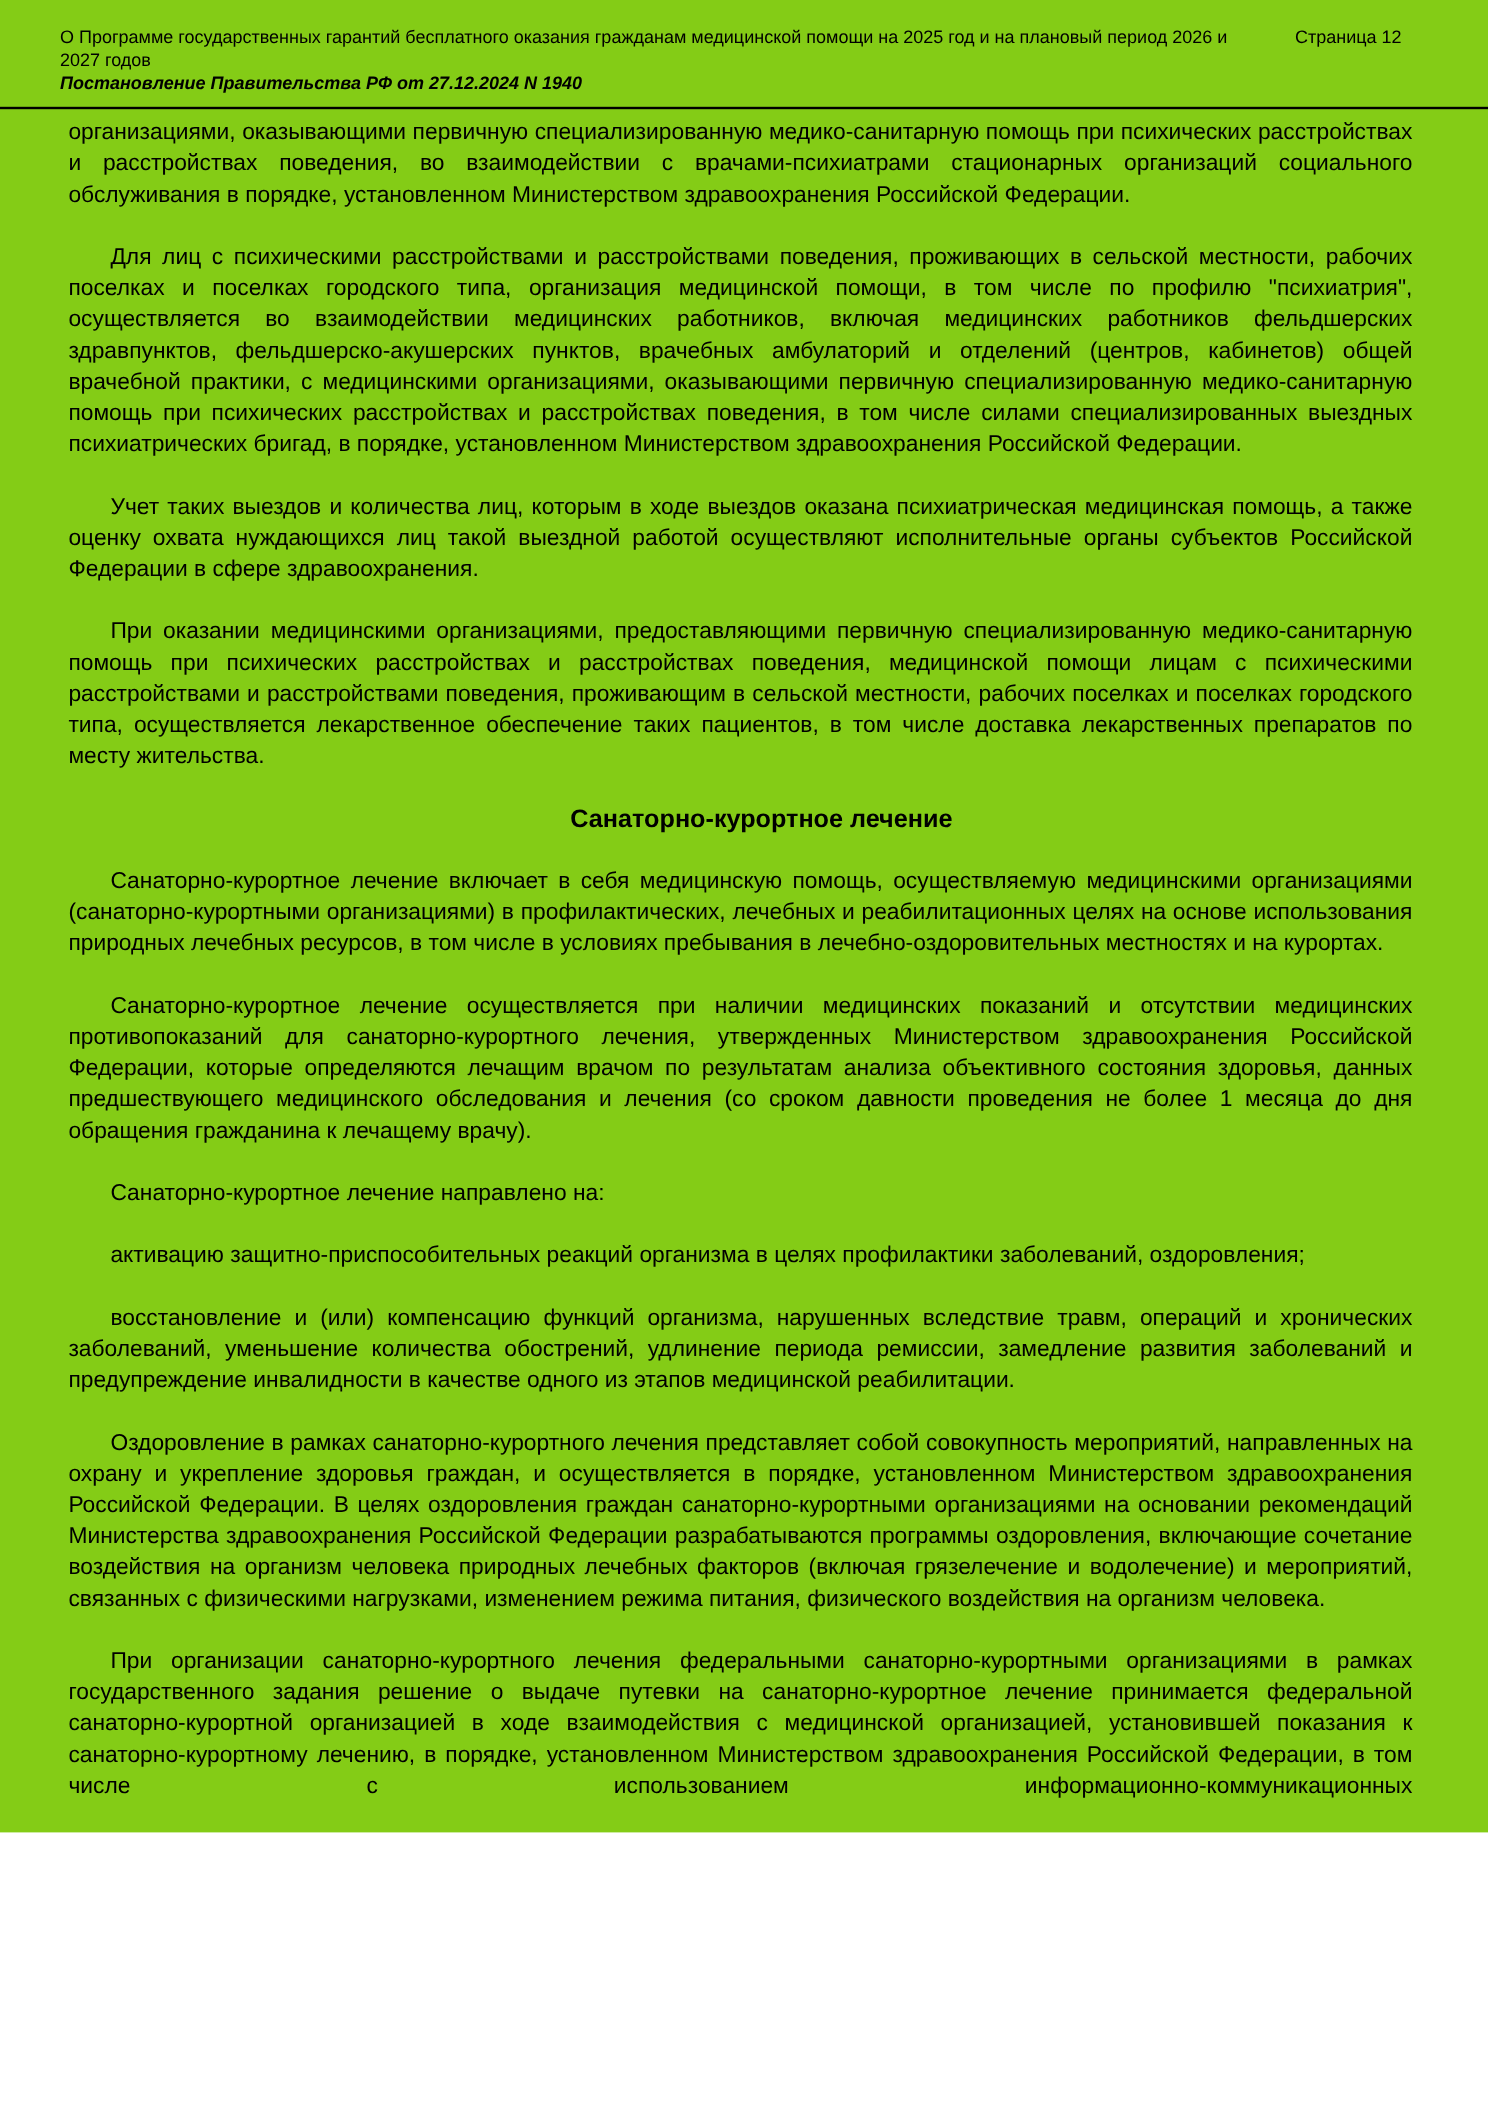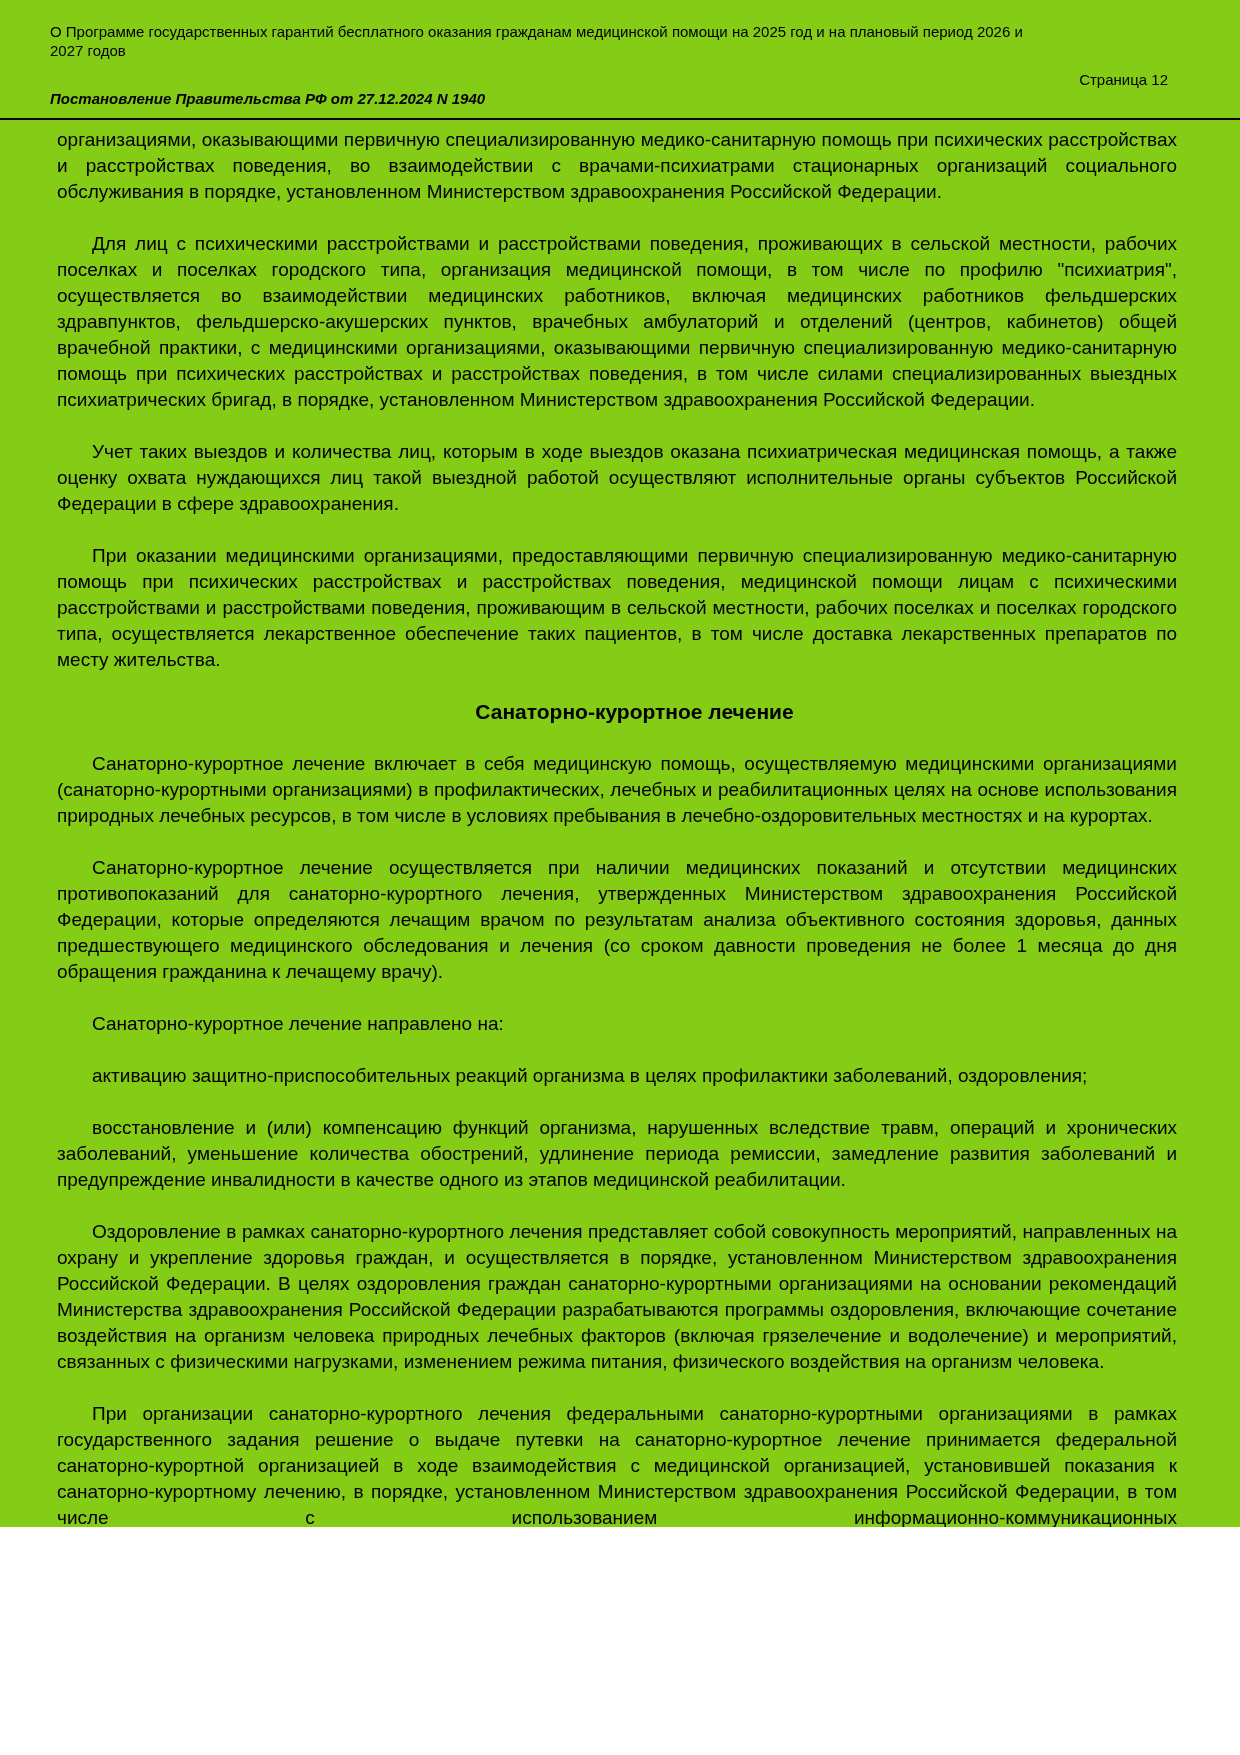--- a/index.html
+++ b/index.html
@@ -22,21 +22,21 @@
     font-size: 15px;
     line-height: 19px;
   }
   .header-row {
     display: flex;
     justify-content: space-between;
     align-items: flex-start;
     padding: 0 72px 0 50px;
   }
   .header-title { width: 995px; }
-  .header-page { white-space: nowrap; margin-top: 48px; }
+  .header-page { white-space: nowrap; }
   .header-doctype {
     font-style: italic;
     padding: 0 72px 0 50px;
     font-weight: bold;
   }
   .header-rule {
     border: none;
     border-top: 2px solid #000;
     margin: 10px 0 0 0;
   }

